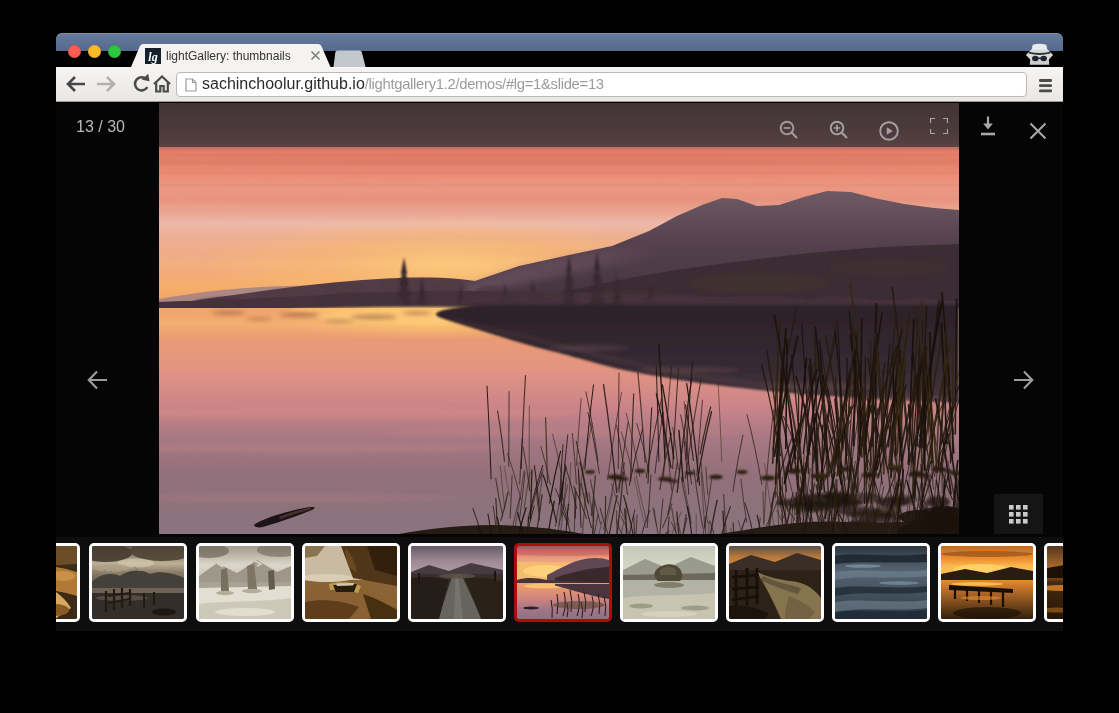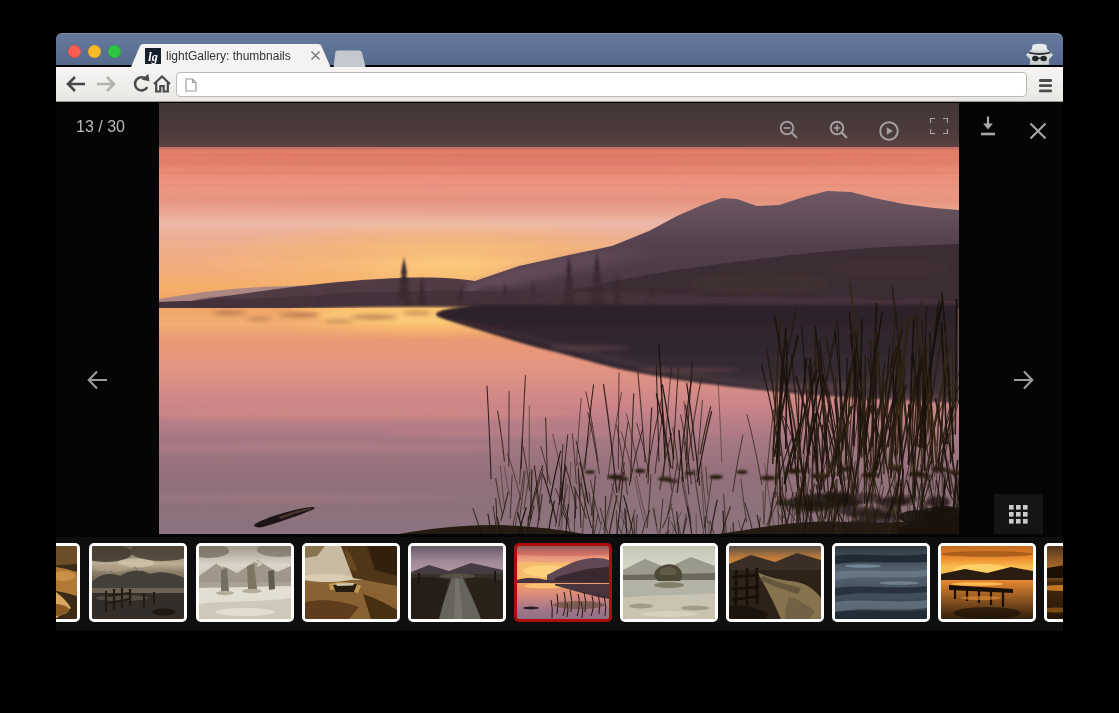--- a/index.html
+++ b/index.html
@@ -1,20 +1,20 @@
 <!DOCTYPE html>
 <html><head>
 <meta charset="utf-8">
 <style>
   html,body{margin:0;padding:0;background:#000;}
   body{width:1119px;height:713px;overflow:hidden;font-family:"Liberation Sans",sans-serif;position:relative;}
   .abs{position:absolute;}
   
   #win{left:56px;top:33px;width:1007px;height:598px;}
-  #titlebar{left:0;top:0;width:1007px;height:32px;background:linear-gradient(#667b9c,#54698c);border-radius:6px 6px 0 0;box-shadow:inset 0 1px 0 rgba(255,255,255,0.16);}
+  #titlebar{left:0;top:0;width:1007px;height:18px;background:linear-gradient(#667b9c,#54698c);border-radius:6px 6px 0 0;box-shadow:inset 0 1px 0 rgba(255,255,255,0.16);}
   .tl{width:13px;height:13px;border-radius:50%;top:12px;}
   #tl-r{left:11.5px;background:#fb5d53;box-shadow:inset 0 0 1px rgba(120,0,0,.5);}
   #tl-y{left:31.5px;background:#fcb928;box-shadow:inset 0 0 1px rgba(130,90,0,.5);}
   #tl-g{left:51.5px;background:#2dc63e;box-shadow:inset 0 0 1px rgba(0,90,0,.5);}
   #toolbar{left:0;top:34px;width:1007px;height:35px;background:linear-gradient(#f6f5f4,#e9e7e4);border-bottom:1px solid #9d9a95;box-sizing:border-box;}
   #urlbar{left:120px;top:5px;width:851px;height:25px;background:#fff;border:1px solid #bcb8b3;border-radius:4px;box-sizing:border-box;}
   #urltext{left:146px;top:7.5px;font-size:16px;color:#2b2b2b;white-space:nowrap;}
   #urltext .gray{color:#9b9b9b;font-size:14.8px;letter-spacing:-0.3px;}
   #page{left:0;top:70px;width:1007px;height:528px;background:#050505;overflow:hidden;}
   
@@ -70,20 +70,21 @@
       <path d="M76.8,6.8 L84.5,8.2 L83.2,0.8 Z" fill="#4a4a4a"></path>
 
       <path d="M89,11 L97,3.5 L105,11 M91.2,9.5 L91.2,18.5 L95.3,18.5 L95.3,13 L98.7,13 L98.7,18.5 L102.8,18.5 L102.8,9.5" stroke="#4a4a4a" stroke-width="2.2" fill="none"></path>
     </svg>
     <div class="abs" id="urlbar">
       <svg class="abs" style="left:8px;top:5px" width="12" height="14" viewBox="0 0 12 14">
         <path d="M1,1 L7.5,1 L11,4.5 L11,13 L1,13 Z" fill="#fff" stroke="#9b9b9b" stroke-width="1.2"></path>
         <path d="M7.5,1 L7.5,4.5 L11,4.5" fill="none" stroke="#9b9b9b" stroke-width="1.2"></path>
       </svg>
     </div>
+    <div class="abs" id="urltext">sachinchoolur.github.io<span class="gray">/lightgallery1.2/demos/#lg=1&amp;slide=13</span></div>
     <svg class="abs" style="left:983px;top:11.5px" width="13" height="14">
         <rect x="0" y="0" width="13" height="2.9" rx="1.1" fill="#4b4b4b"></rect>
         <rect x="0" y="5.2" width="13" height="2.9" rx="1.1" fill="#4b4b4b"></rect>
         <rect x="0" y="10.4" width="13" height="2.9" rx="1.1" fill="#4b4b4b"></rect>
       </svg>
   </div>
   <div class="abs" id="page">
     <div class="abs" id="counter">13 / 30</div>
     <div class="abs" id="photo"><svg width="800" height="431" viewBox="0 0 800 431">
 <defs>

